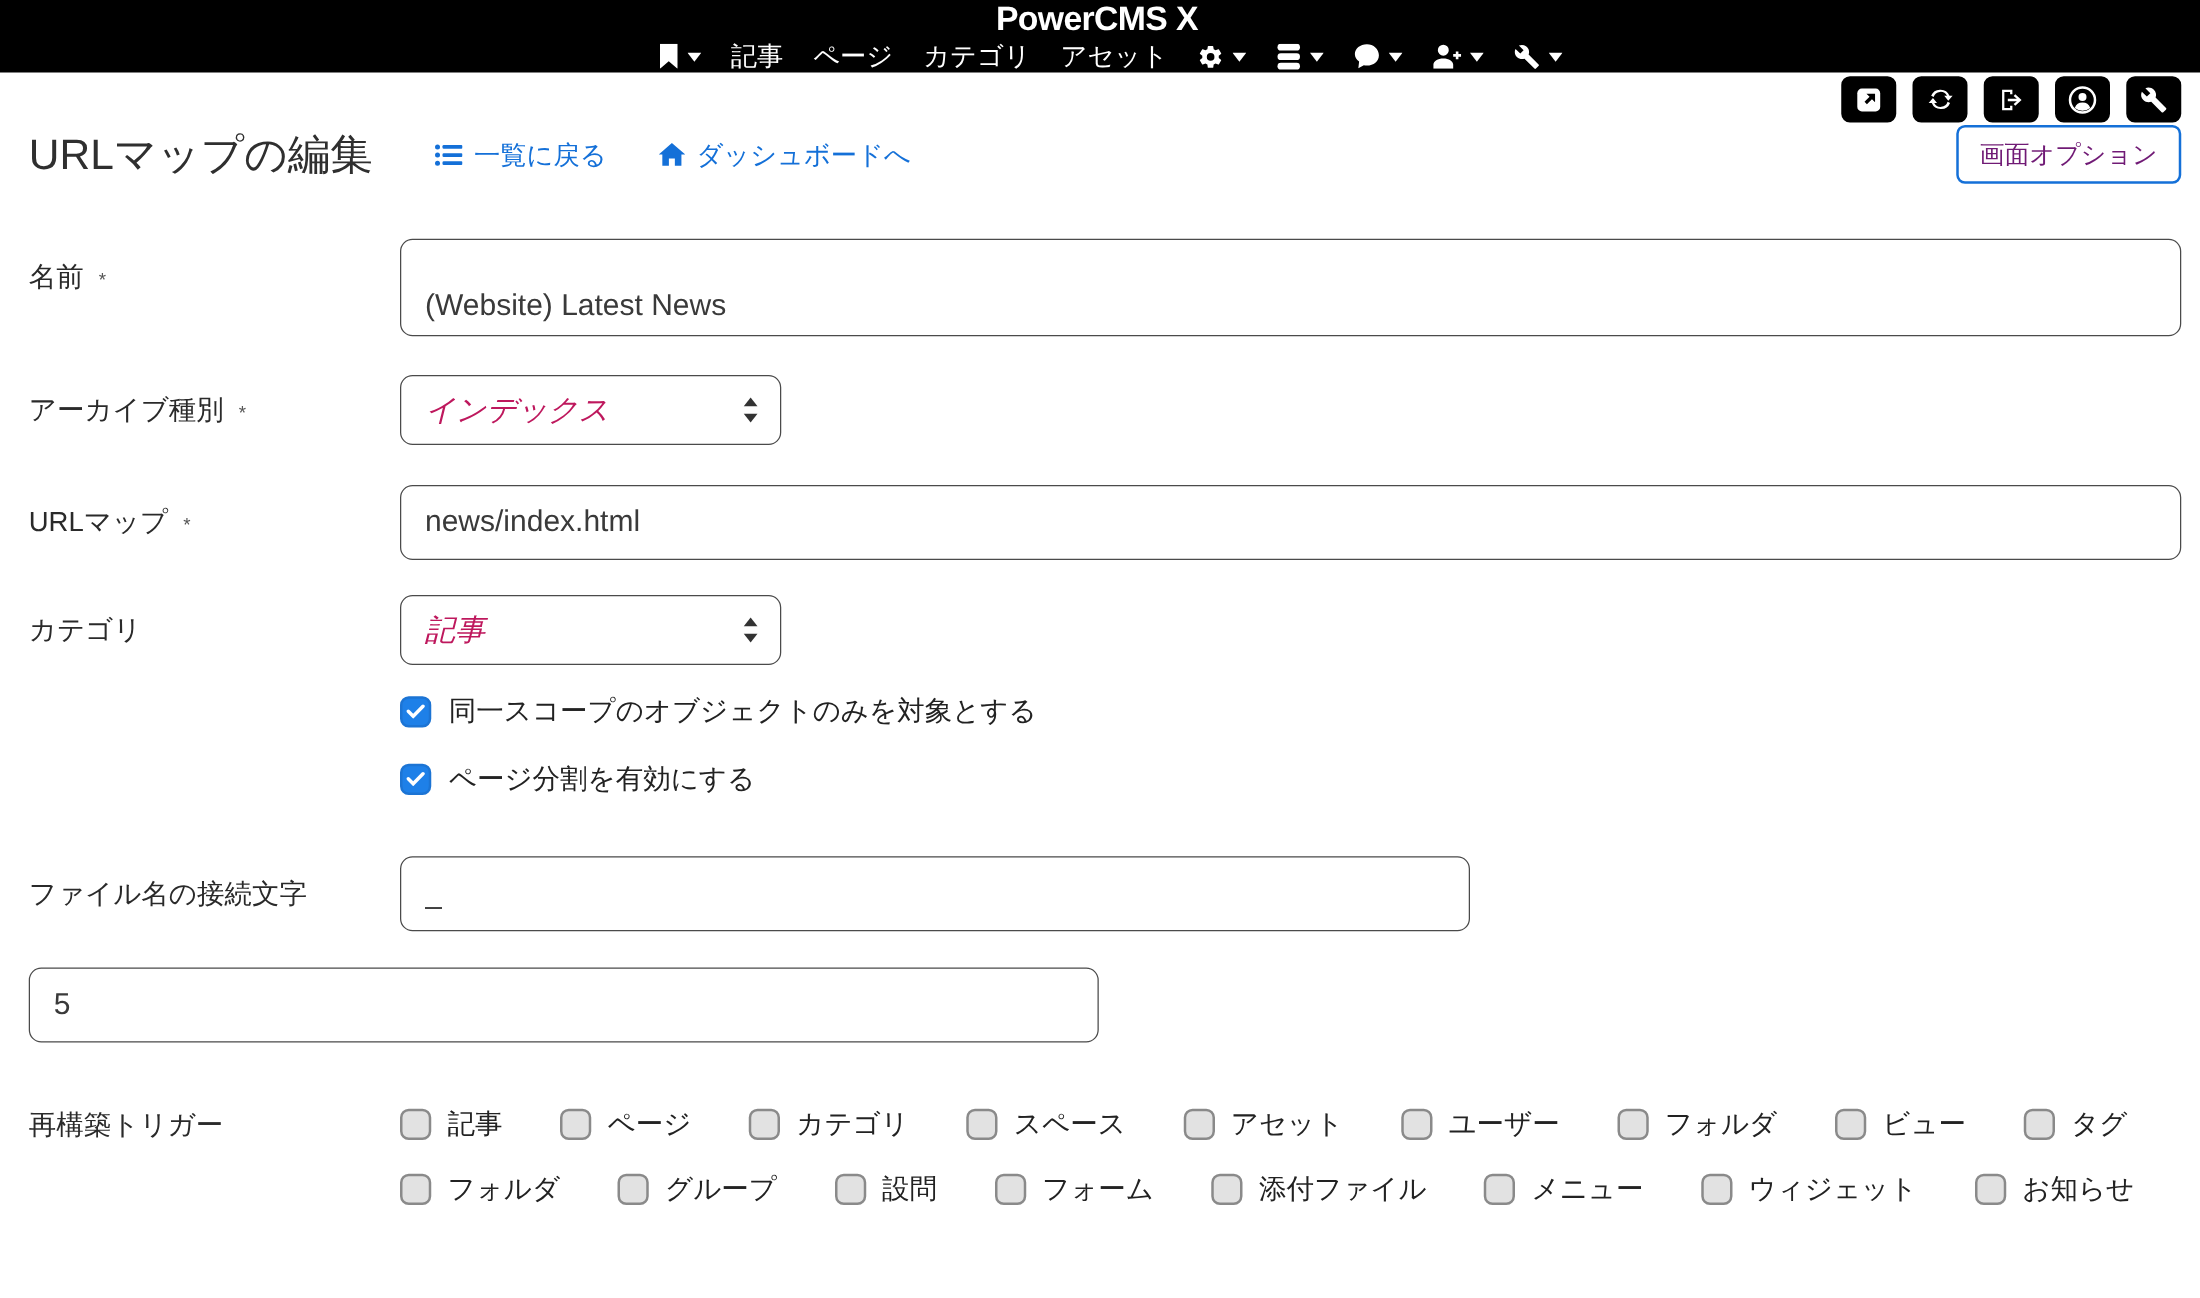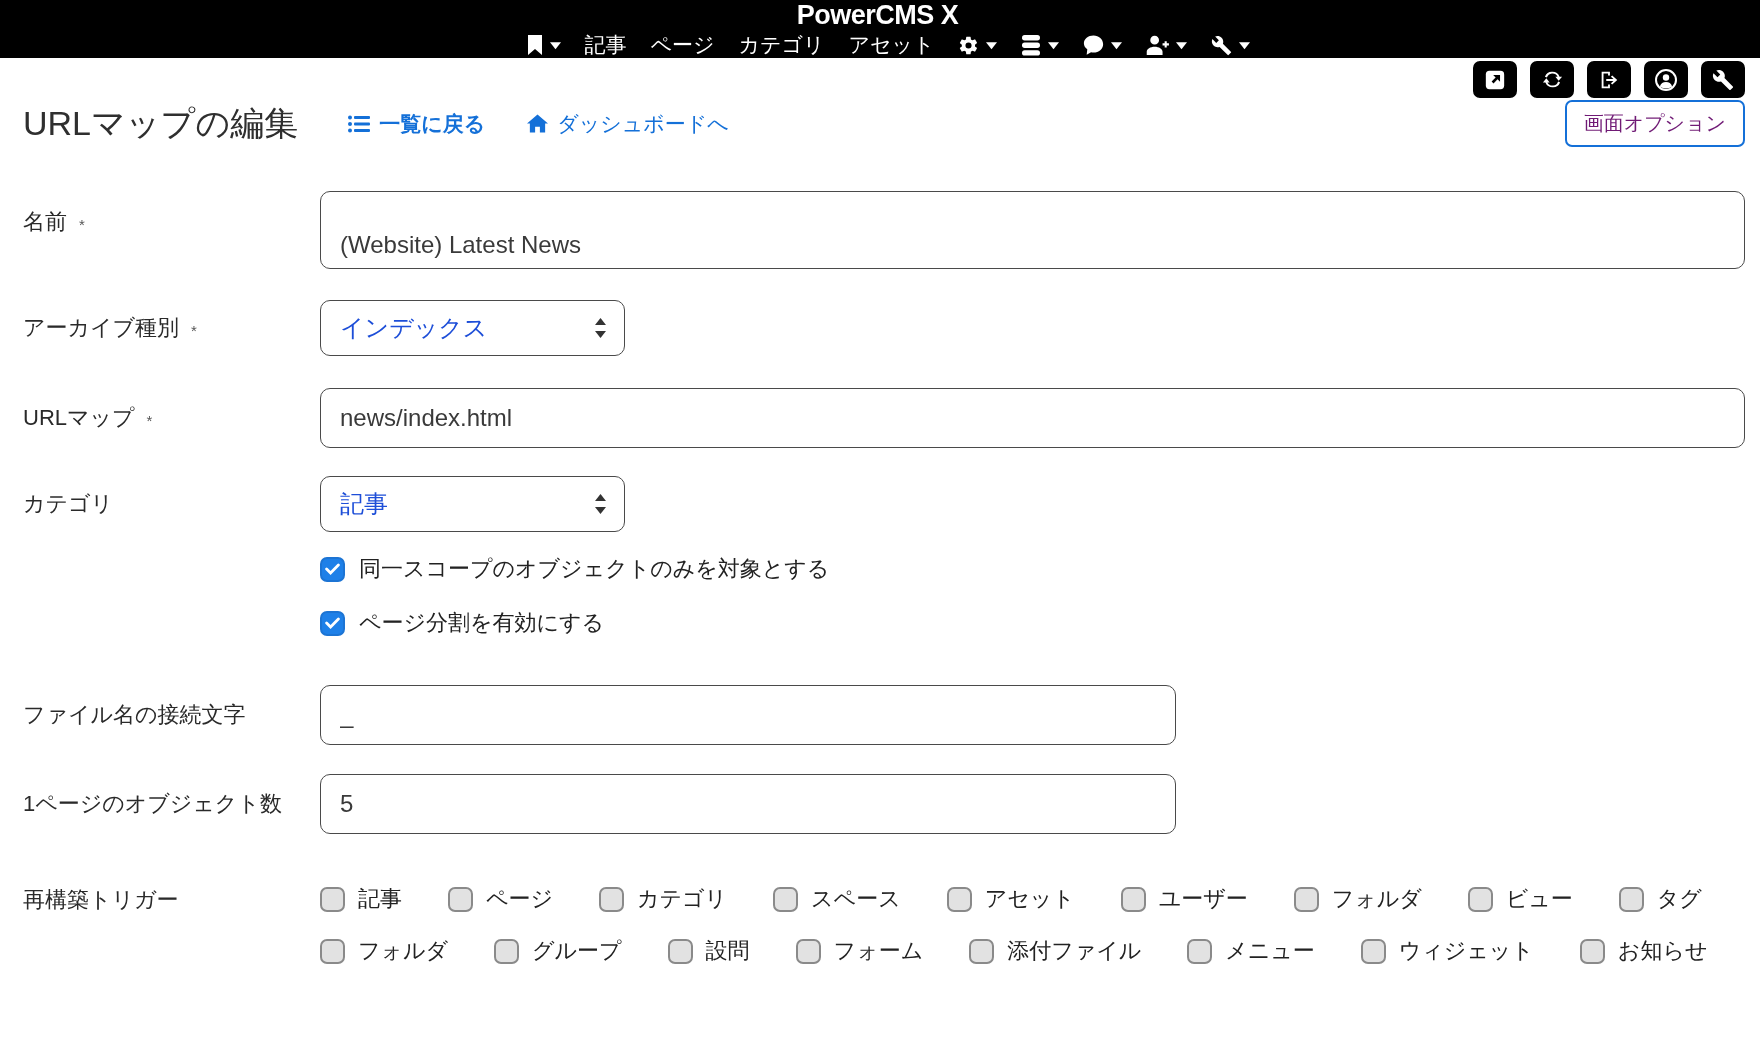--- a/index.html
+++ b/index.html
@@ -20,21 +20,21 @@
     display:flex; align-items:center; justify-content:center; background:#000; cursor:pointer; }
   .nav-btn svg { display:block; }
 
   
   main { padding:0 15px 0 23px; }
   .page-header { display:flex; align-items:center; margin-top:42px; margin-bottom:44px; }
   .page-title { font-size:34px; font-weight:500; color:#2f2f2f; }
   .hlink { display:flex; align-items:center; gap:9px; color:#1470d8; font-size:21px;
     text-decoration:none; cursor:pointer; }
   .hlink svg { fill:#1470d8; display:block; }
-  .hlink.first { margin-left:50px;font-weight:bold; }
+  .hlink.first { margin-left:50px; }
   .hlink + .hlink { margin-left:42px; }
   .screen-options { margin-left:auto; border:2px solid #1470d8; color:#701a75;
     background:#fff; border-radius:7px; font-size:20px; padding:8px 17px; cursor:pointer;
     font-family:inherit; }
 
   
   .frow { display:grid; grid-template-columns:297px 1fr; align-items:center; }
   .flabel { font-size:22px; color:#2a2a2a; display:flex; align-items:center; gap:12px; }
   .req { font-size:15px; color:#555; transform:translateY(2px); }
   .ctl-text { width:100%; height:60px; border:1px solid #4a4a4a; border-radius:10px;
@@ -43,21 +43,21 @@
   .ctl-text.short { width:856px; }
   .row-name { align-items:start; margin-bottom:31px; }
   .row-name .flabel { padding-top:16px; }
   .row-archive { margin-bottom:32px; }
   .row-url { margin-bottom:28px; }
   .row-container { margin-bottom:22px; }
   .row-file { margin-bottom:29px; }
   .row-perpage { margin-bottom:50px; }
   .selectbox { width:305px; height:56px; border:1px solid #4a4a4a; border-radius:10px;
     display:flex; align-items:center; justify-content:space-between; padding:0 16px 0 19px;
-    font-size:24px; color:#1d4ed8; cursor:pointer; background:#fff; }
+    font-size:24px; color:#be185d; cursor:pointer; background:#fff;font-style:italic; }
   .selectbox svg { fill:#333; display:block; }
 
   .cb-group { margin-left:297px; }
   .cb-row { display:flex; align-items:center; gap:14px; cursor:pointer; }
   .cb-row.mb24 { margin-bottom:24px; }
   .cb-row.mb50 { margin-bottom:50px; }
   .cb-row.mb47 { margin-bottom:47px; }
   .cb { width:25px; height:25px; border:2px solid #8a8a8a; border-radius:7px;
     background:#e2e2e2; display:flex; align-items:center; justify-content:center; flex:none; }
   .cb .check { display:none; width:15px; height:12px; }
@@ -257,23 +257,20 @@
   </div>
 
   <div class="frow row-file">
     <div class="flabel">
       <span>ファイル名の接続文字</span>
     </div>
     <input class="ctl-text short" type="text" value="_" style="">
   </div>
 
   <div class="frow row-perpage">
-    <div class="flabel">
-      <span>1ページのオブジェクト数</span>
-    </div>
     <input class="ctl-text short" type="text" value="5" style="">
   </div>
 
   <div class="frow row-triggers">
     <div class="flabel">
       <span>再構築トリガー</span>
     </div>
     <div>
       <div class="trigger-row">
           <label class="trigger-item">

